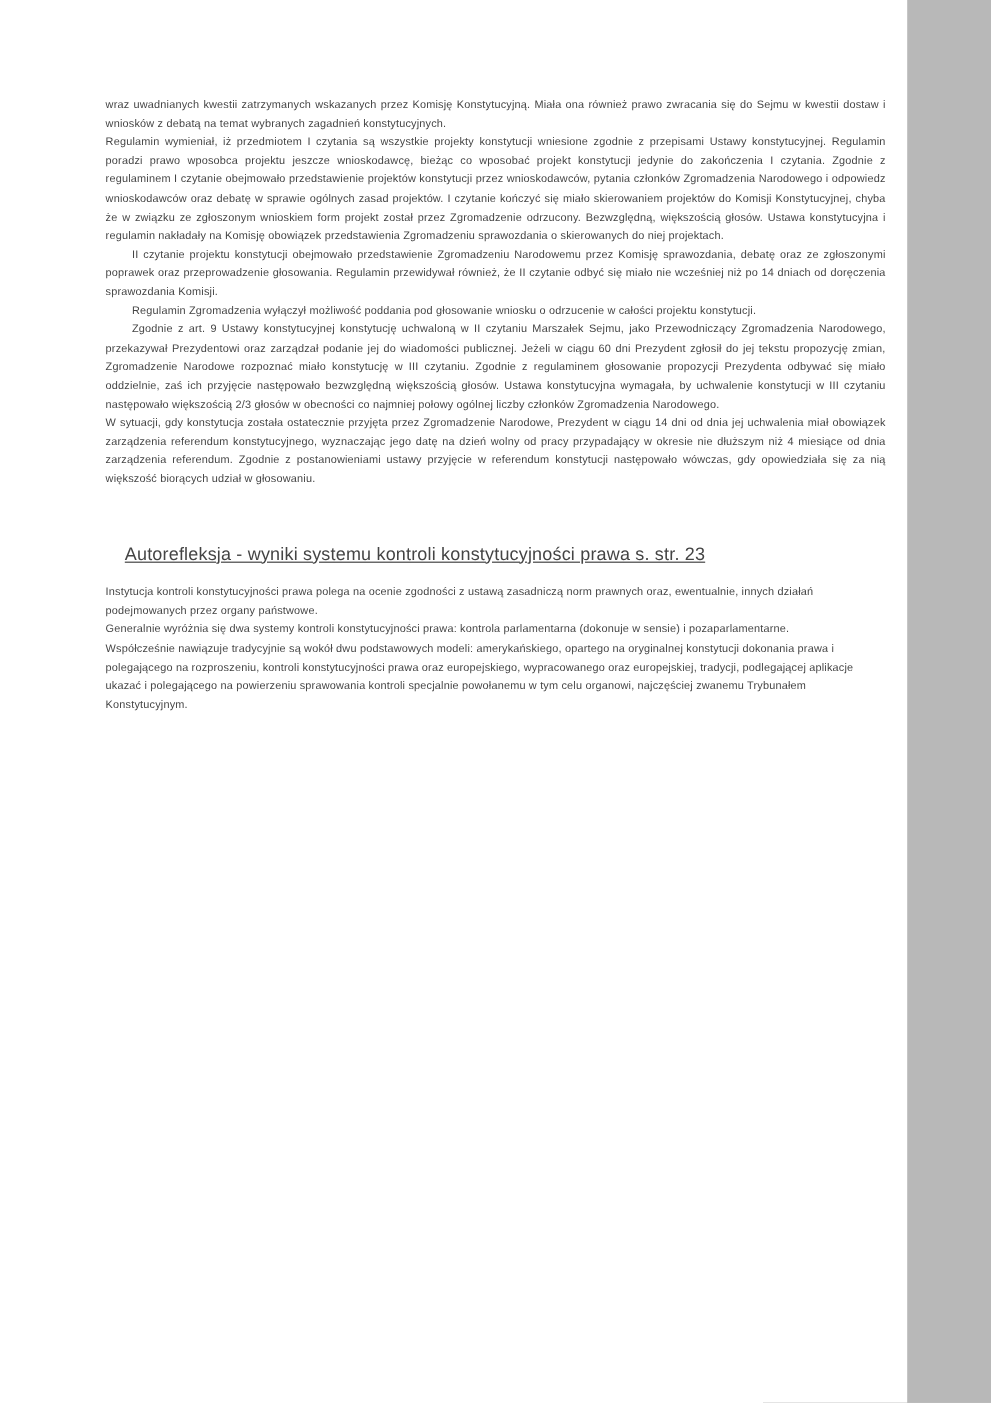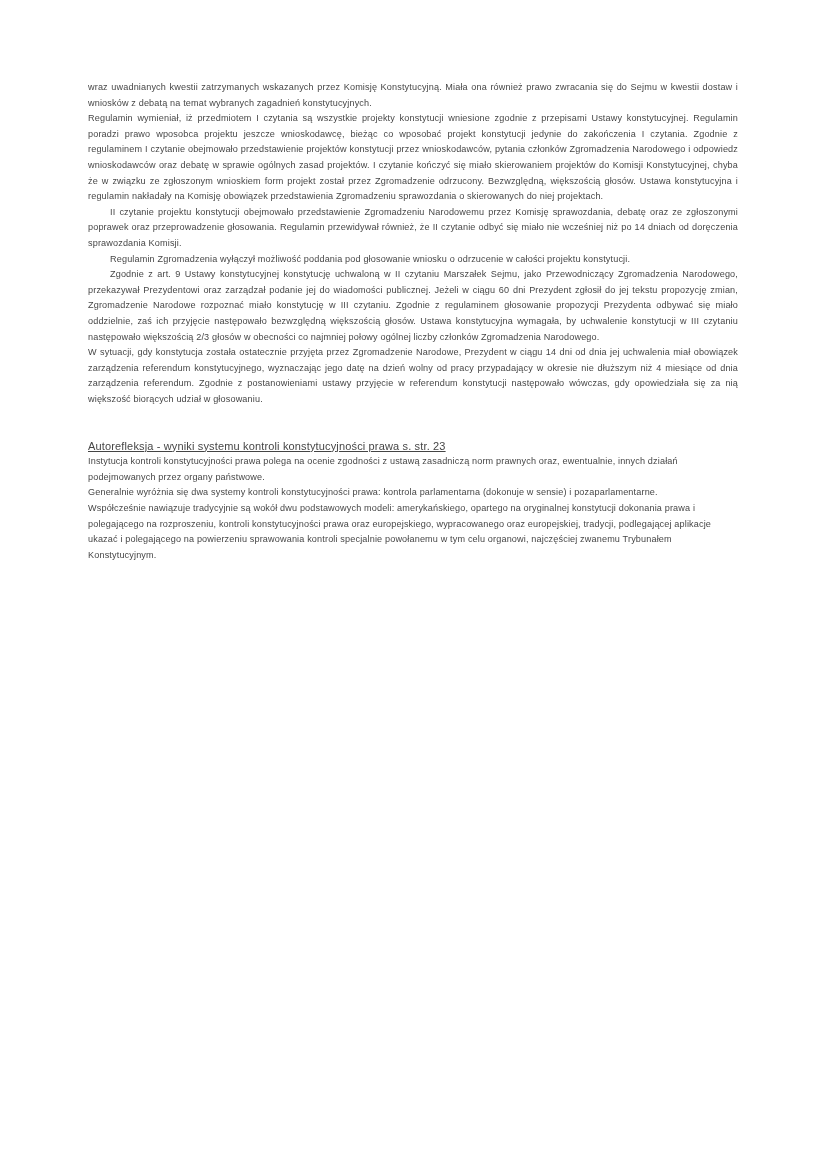--- a/index.html
+++ b/index.html
@@ -7,21 +7,21 @@
     padding: 0;
     background: #b8b8b8;
   }
   body {
     width: 826px;
     height: 1169px;
     font-family: "Liberation Sans", sans-serif;
   }
   .page {
     position: relative;
-    width: 826px;
+    width: 756px;
     height: 1169px;
     background: #ffffff;
     box-sizing: border-box;
     overflow: hidden;
   }
   .content {
     position: absolute;
     left: 88px;
     top: 80px;
     width: 650px;
@@ -37,28 +37,28 @@
     filter: blur(0.35px);
     opacity: 0.88;
   }
   p.indent {
     text-indent: 22px;
   }
   .gap {
     height: 15.6px;
   }
   .section-heading {
-    font-size: 11px;
+    font-size: 15px;
     line-height: 15.6px;
     color: #2b2b2b;
     text-decoration: underline;
     letter-spacing: 0.15px;
     filter: blur(0.35px);
     opacity: 0.88;
-    margin: 0;
+    margin: 16px;
   }
   .tail-block p {
     text-align: left;
   }
 </style>
 </head>
 <body>
 
 <div class="page">
   <div class="content">

